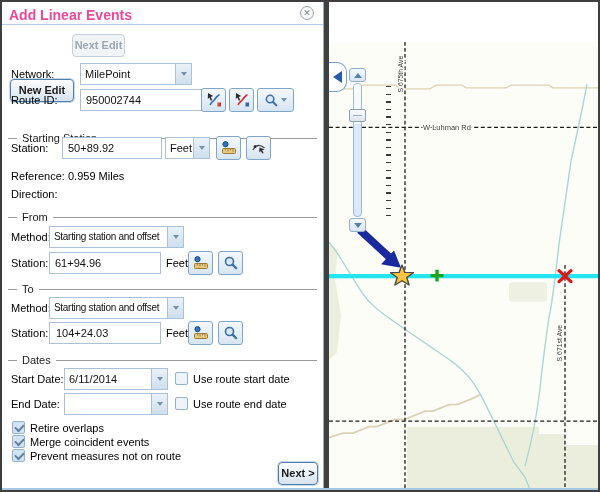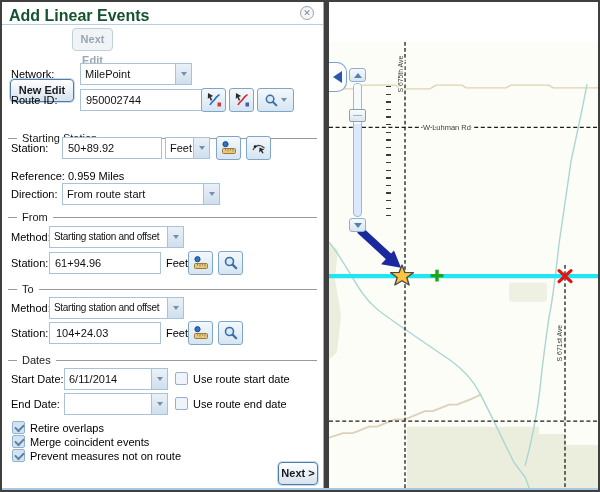--- a/index.html
+++ b/index.html
@@ -4,21 +4,21 @@
 <style>
   * { box-sizing: border-box; margin: 0; padding: 0; }
   body { background:#888; font-family:"Liberation Sans",sans-serif; }
   .frame { position:relative; width:600px; height:492px; background:#fff;
            border:2px solid #3f3f3f; display:flex; font-size:11px; color:#111; overflow:hidden;}
   .frame::after{content:"";position:absolute;left:0;right:0;bottom:0;height:2px;background:#a6c8e4;}
 
   
   .panel { position:relative; width:322px; flex:none; background:#fff; border-right:1px solid #8fb0d4; }
   .phead { position:absolute; left:0; right:0; top:0; height:23px; border-bottom:1px solid #b6cde6; }
-  .ptitle { position:absolute; left:7px; top:5px; font-weight:bold; font-size:16px; color:#14532d; }
+  .ptitle { position:absolute; left:7px; top:5px; font-weight:bold; font-size:14px; color:#ec4899; }
   .pclose { position:absolute; right:9px; top:4px; width:14px; height:14px; border:1px solid #9aa4ae;
             border-radius:50%; color:#7d8791; font-size:9px; line-height:12px; text-align:center; background:#f4f6f8; cursor:pointer;}
   .btn { position:absolute; height:23px; border:1px solid #507ca8; border-radius:4px;
          background:linear-gradient(#fdfeff,#d7e3ef); font-weight:bold; font-size:11px; color:#1a1a1a;
          text-align:center; line-height:21px; cursor:pointer; box-shadow:0 0 0 1px #c7d9ea;}
   .btn.disabled { color:#9aa6b0; border-color:#c3cfd9; background:#f1f4f7; box-shadow:none; cursor:default;}
   .lbl { position:absolute; height:22px; line-height:22px; color:#000; white-space:nowrap;}
   .tin { position:absolute; height:22px; border:1px solid #a9c2d8; background:#fff; padding:0 5px;
          line-height:20px; white-space:nowrap; overflow:hidden; }
   .combo { position:absolute; height:22px; border:1px solid #a9c2d8; background:#fff; display:flex; }
@@ -73,21 +73,21 @@
 
 <div class="frame">
 
   <div class="panel">
     <div class="phead">
       <span class="ptitle">Add Linear Events</span>
       <span class="pclose">✕</span>
     </div>
 
     <div class="btn" style="left:8px;top:37px;width:64px;margin-top:40px;">New Edit</div>
-    <div class="btn disabled" style="left:70px;top:26px;width:41px;">Next Edit</div>
+    <div class="btn disabled" style="left:70px;top:32px;width:53px;">Next Edit</div>
 
     <span class="lbl" style="left:9px;top:61px;">Network:</span>
     <div class="combo" style="left:78px;top:61px;width:112px;">
       <span class="val">MilePoint</span>
       <span class="trigger">
           <i></i>
         </span>
     </div>
 
     <span class="lbl" style="left:9px;top:87px;">Route ID:</span>
@@ -135,26 +135,20 @@
     <div class="ibtn" style="left:244px;top:134px;">
       <svg width="16" height="16" viewBox="0 0 16 16">
         <path d="M2 10 C5 4 9 4.5 13.5 8" stroke="#444" stroke-width="1.4" fill="none"></path>
         <circle cx="4" cy="6.6" r="1.3" fill="#222"></circle>
         <path d="M8.5 7.5 L13.5 9.5 L11.2 10.3 L12.6 12.9 L11.3 13.6 L9.9 11 L8.2 12.6 Z" fill="#2d2d2d"></path>
       </svg>
     </div>
     <span class="lbl" style="left:9px;top:163px;">Reference:</span>
     <span class="lbl" style="left:66px;top:163px;">0.959 Miles</span>
     <span class="lbl" style="left:9px;top:181px;">Direction:</span>
-    <div class="combo" style="left:60px;top:181px;width:158px;">
-      <span class="val">From route start</span>
-      <span class="trigger">
-          <i></i>
-        </span>
-    </div>
 
     <div class="legend" style="top:209px;">
       <span>From</span>
     </div>
     <span class="lbl" style="left:9px;top:224px;">Method:</span>
     <div class="combo small" style="left:47px;top:224px;width:135px;">
       <span class="val">Starting station and offset</span>
       <span class="trigger">
           <i></i>
         </span>

